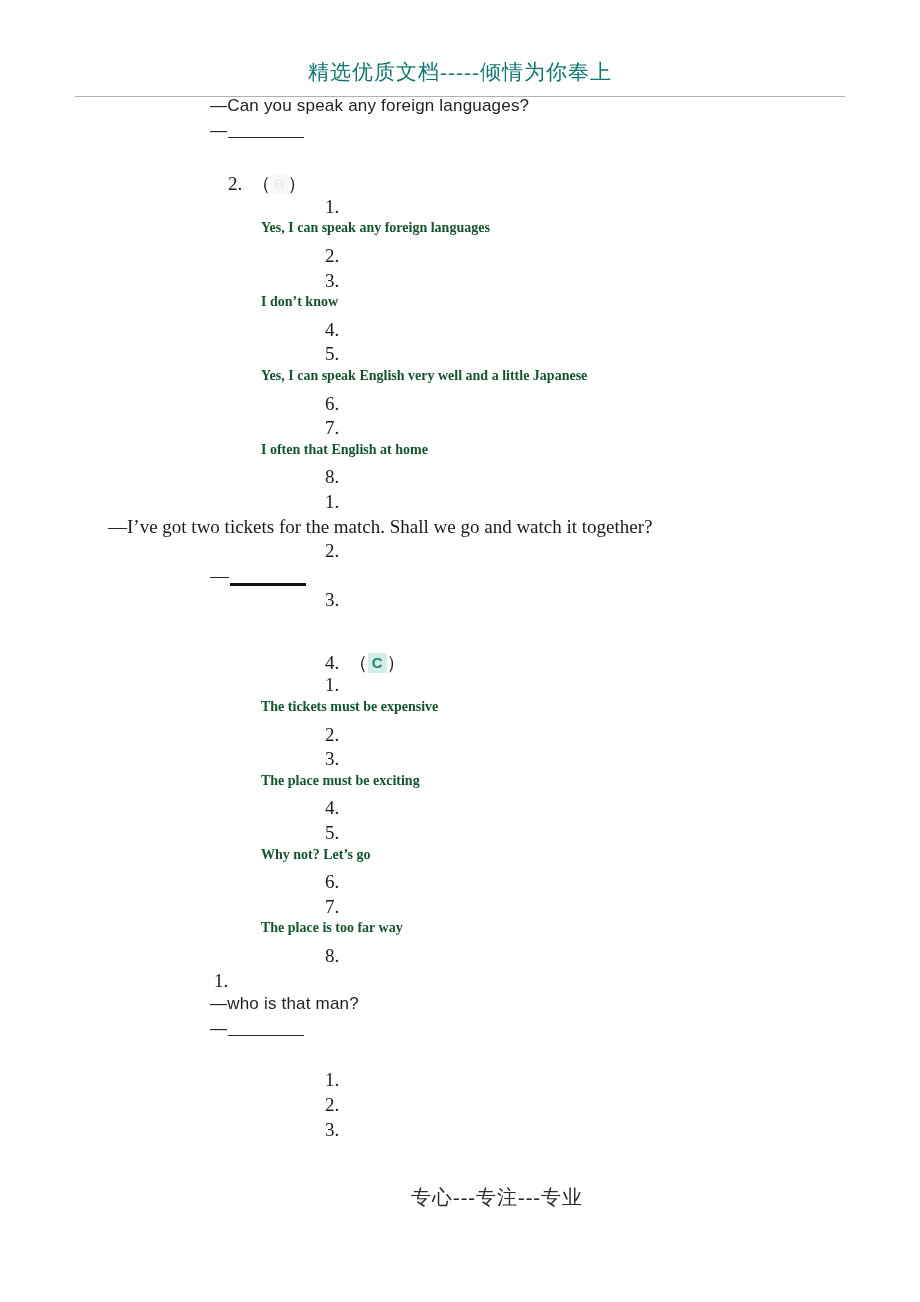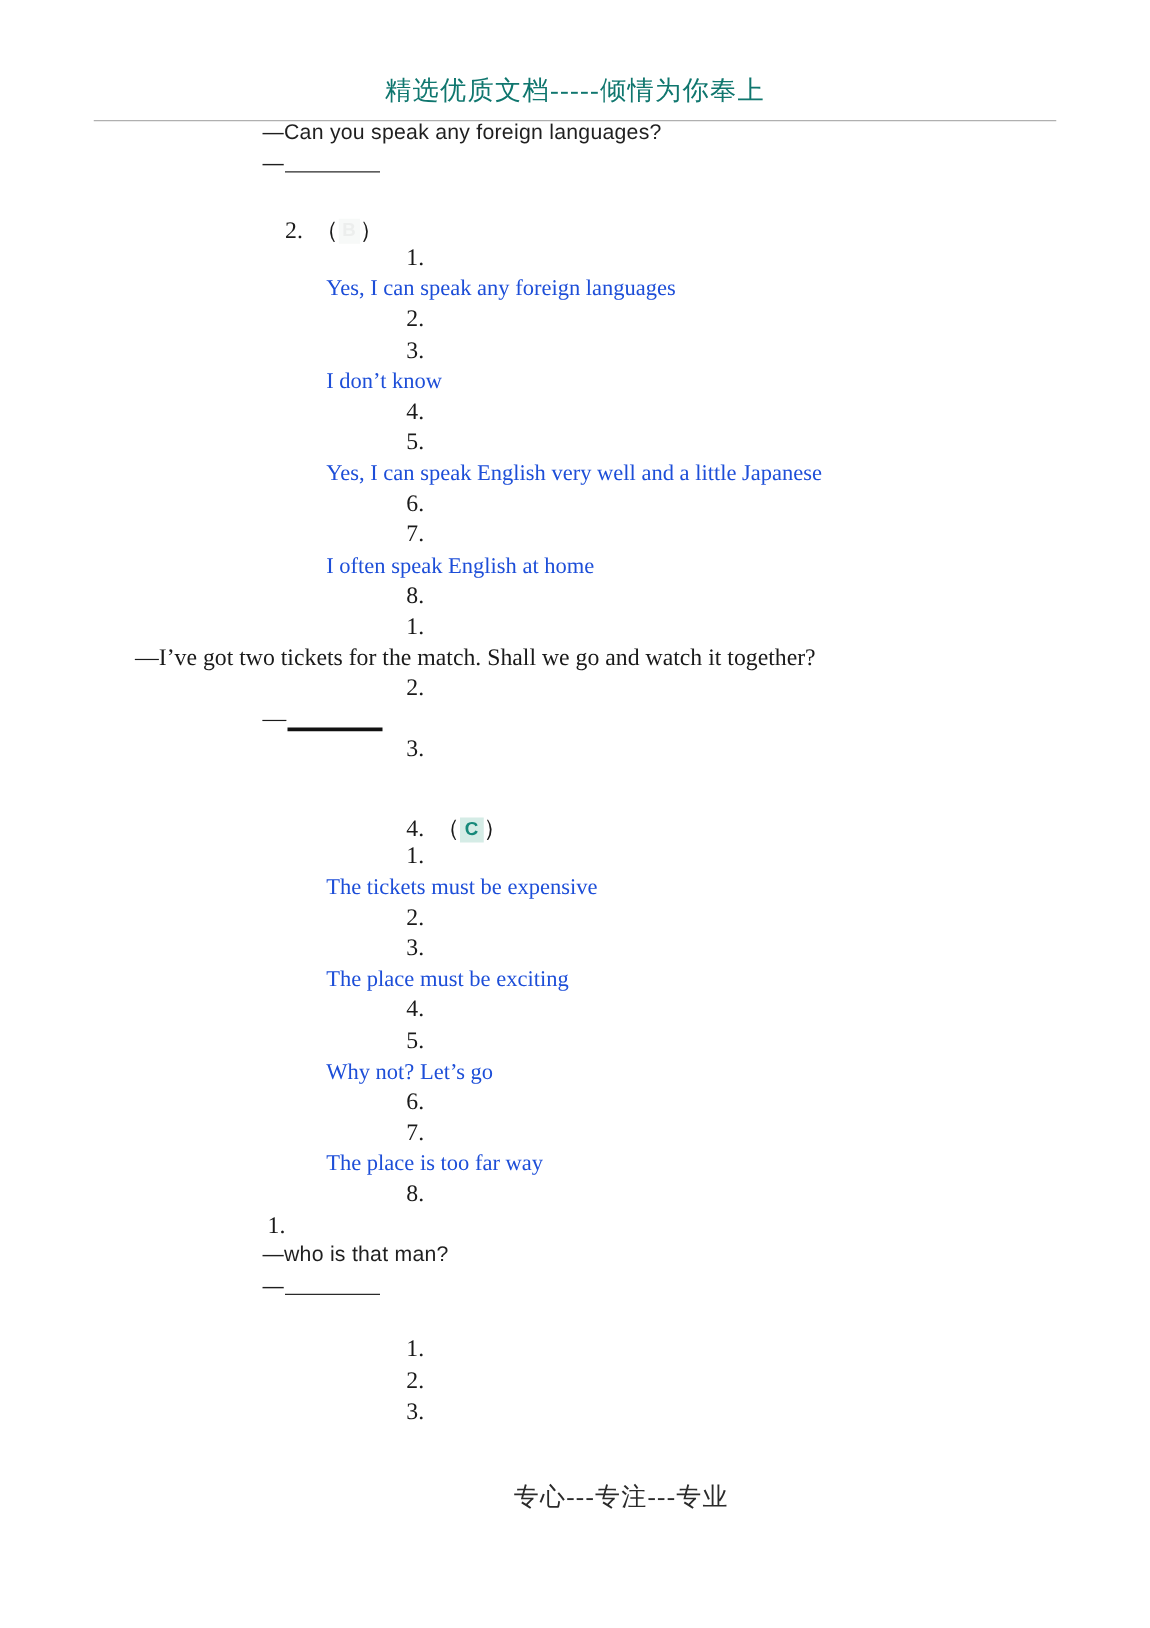--- a/index.html
+++ b/index.html
@@ -107,23 +107,24 @@
     font-size: 19px;
     padding-left: 196px;
   }
   .marker-inner {
     font-family: "Liberation Serif", serif;
     font-size: 19px;
     padding-left: 293px;
   }
   .opt-text {
     font-family: "Liberation Serif", serif;
-    font-size: 18px;
+    font-size: 14px;
     padding-left: 229px;
-    color: #1d4ed8;
+    color: #14532d;
+    font-weight: bold;
   }
 
   
   .answer-paren {
     font-family: "Liberation Serif", serif;
     font-size: 19px;
   }
   .answer-letter {
     display: inline-block;
     background: #d5ece6;
@@ -182,21 +183,21 @@
   <div class="line marker-inner">1.</div>
   <div class="line opt-text">Yes, I can speak any foreign languages</div>
   <div class="line marker-inner">2.</div>
   <div class="line marker-inner">3.</div>
   <div class="line opt-text">I don’t know</div>
   <div class="line marker-inner">4.</div>
   <div class="line marker-inner">5.</div>
   <div class="line opt-text">Yes, I can speak English very well and a little Japanese</div>
   <div class="line marker-inner">6.</div>
   <div class="line marker-inner">7.</div>
-  <div class="line opt-text">I often speak English at home</div>
+  <div class="line opt-text">I often that English at home</div>
   <div class="line marker-inner">8.</div>
 
   <div class="line marker-inner">1.</div>
   <div class="line q-prompt-serif">—I’ve got two tickets for the match. Shall we go and watch it together?</div>
   <div class="line marker-inner">2.</div>
 
   <div class="line blank-line-serif"><span>—</span><span class="blank-rule bold"></span></div>
 
   <div class="line marker-inner">3.</div>
 

